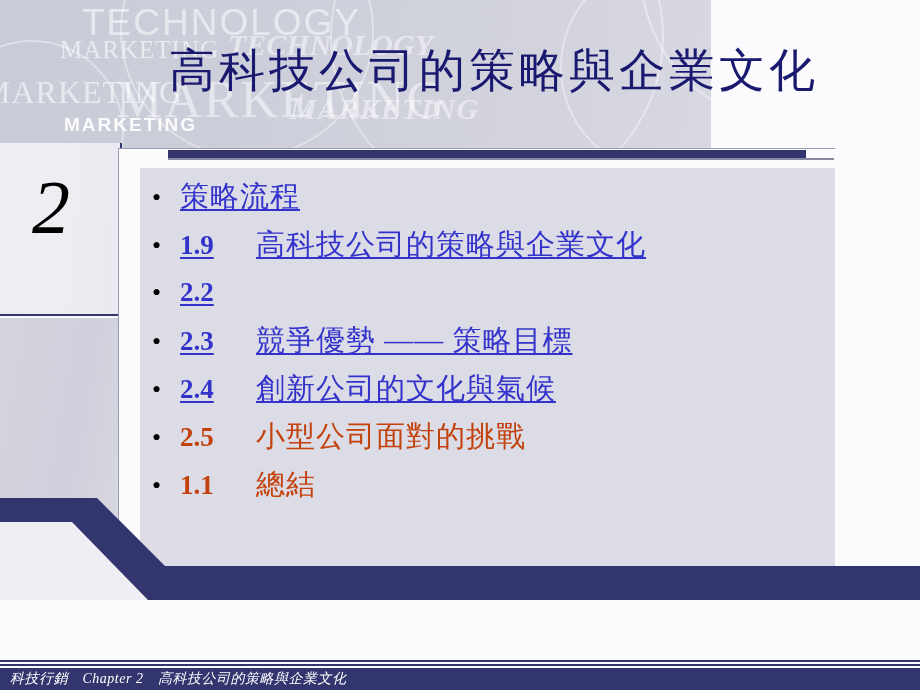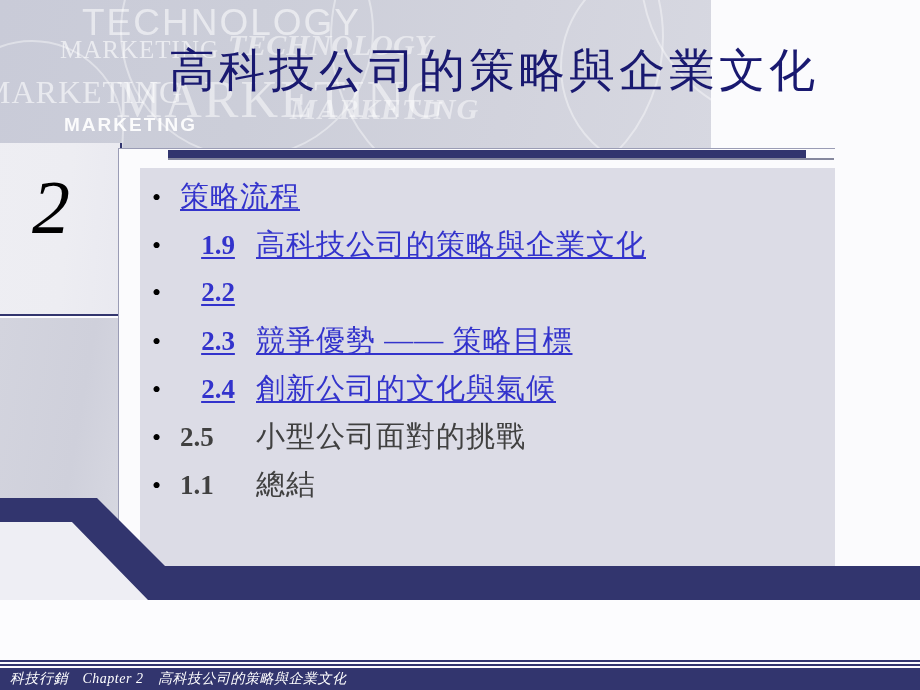--- a/index.html
+++ b/index.html
@@ -168,24 +168,23 @@
   }
   .item-text {
     font-family: "Liberation Serif", "DejaVu Serif", serif;
     font-size: 29px;
     letter-spacing: 1px;
   }
   .link {
     color: #3333cc;
     text-decoration: underline;
     text-underline-offset: 3px;
-    text-align: center;
   }
   .plain {
-    color: #404040;
+    color: #c2410c;
     text-decoration: none;
   }
   .item-num.link { color: #3333cc; }
 
   
   .lower-left-gradient {
     position: absolute;
     left: 0;
     top: 318px;
     width: 140px;

